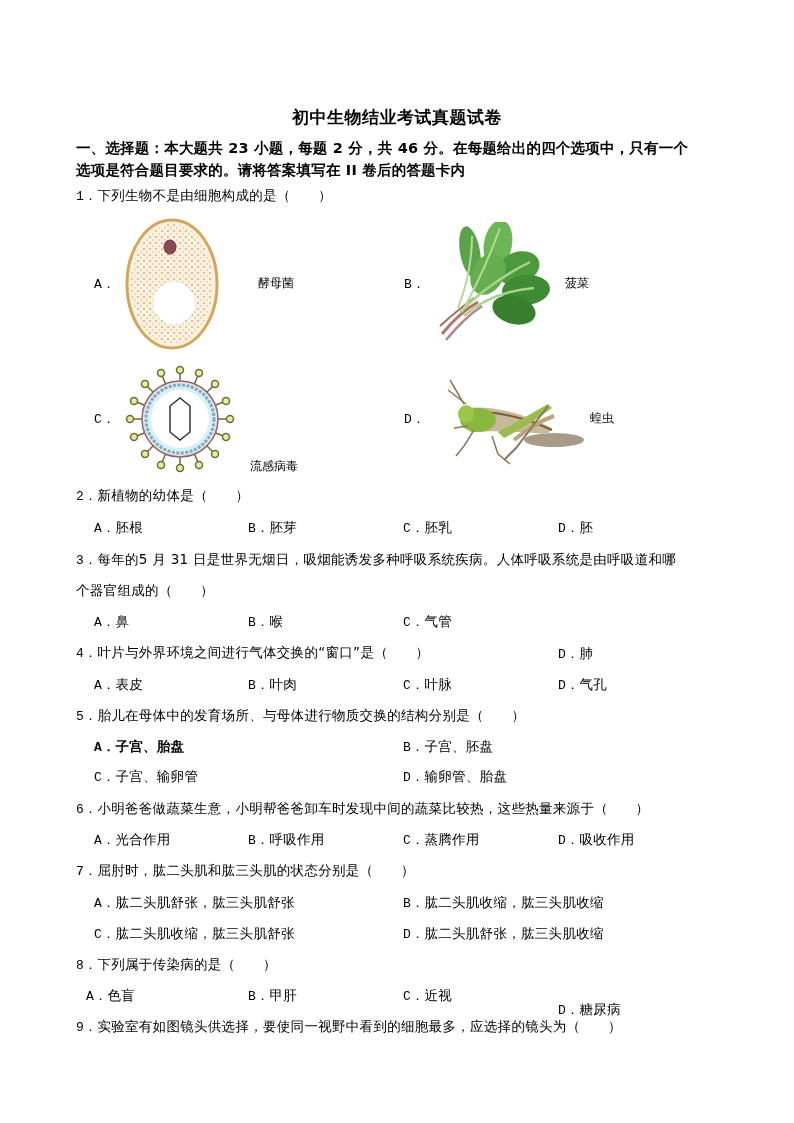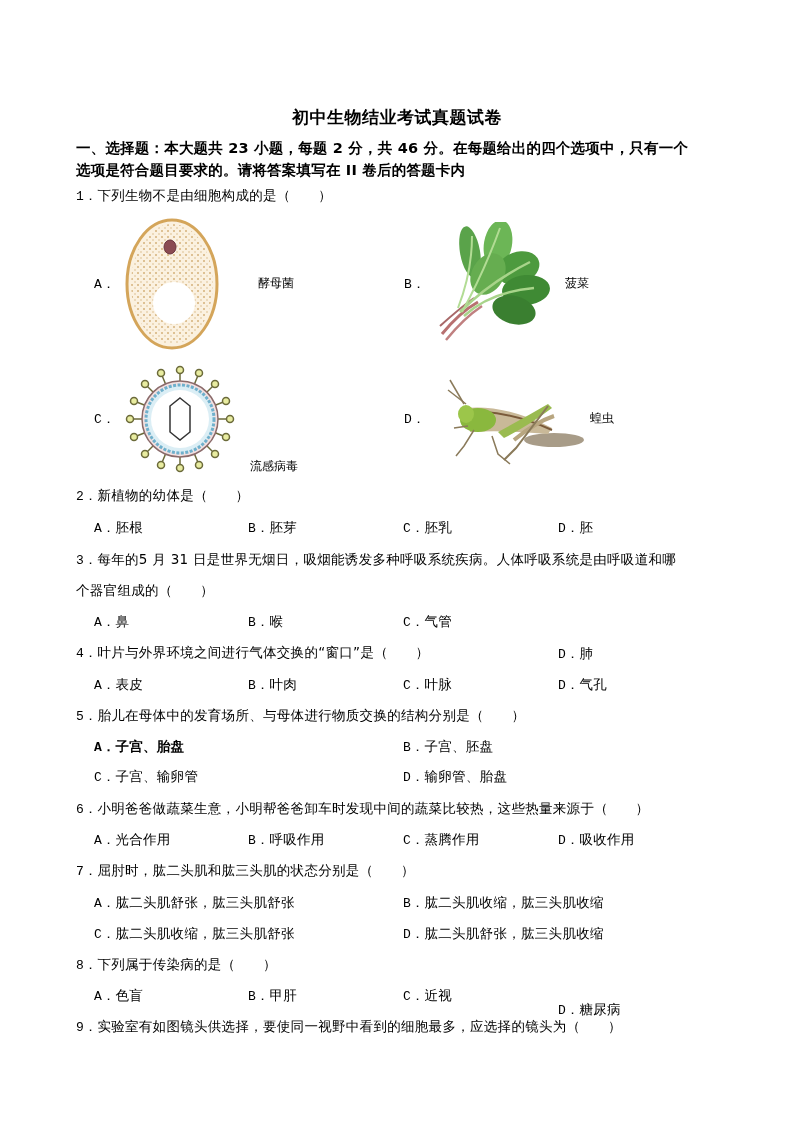--- a/index.html
+++ b/index.html
@@ -173,20 +173,20 @@
   <span class="letter">7．</span><span>屈肘时，肱二头肌和肱三头肌的状态分别是（　　）</span>
 </div>
 <div class="abs opt" style="left:94px; top:894px;"><span class="letter">A．</span><span>肱二头肌舒张，肱三头肌舒张</span></div>
 <div class="abs opt" style="left:403px; top:894px;"><span class="letter">B．</span><span>肱二头肌收缩，肱三头肌收缩</span></div>
 <div class="abs opt" style="left:94px; top:925px;"><span class="letter">C．</span><span>肱二头肌收缩，肱三头肌舒张</span></div>
 <div class="abs opt" style="left:403px; top:925px;"><span class="letter">D．</span><span>肱二头肌舒张，肱三头肌收缩</span></div>
 
 <div class="abs q" style="top:956px;">
   <span class="letter">8．</span><span>下列属于传染病的是（　　）</span>
 </div>
-<div class="abs opt" style="left:94px; top:987px;"><span class="letter">A．</span><span>色盲</span></div>
+<div class="abs opt" style="left:86px; top:987px;"><span class="letter">A．</span><span>色盲</span></div>
 <div class="abs opt" style="left:248px; top:987px;"><span class="letter">B．</span><span>甲肝</span></div>
 <div class="abs opt" style="left:403px; top:987px;"><span class="letter">C．</span><span>近视</span></div>
 <div class="abs opt" style="left:558px; top:1001px;"><span class="letter">D．</span><span>糖尿病</span></div>
 
 <div class="abs q" style="top:1018px;">
   <span class="letter">9．</span><span>实验室有如图镜头供选择，要使同一视野中看到的细胞最多，应选择的镜头为（　　）</span>
 </div>
 
 </body></html>

